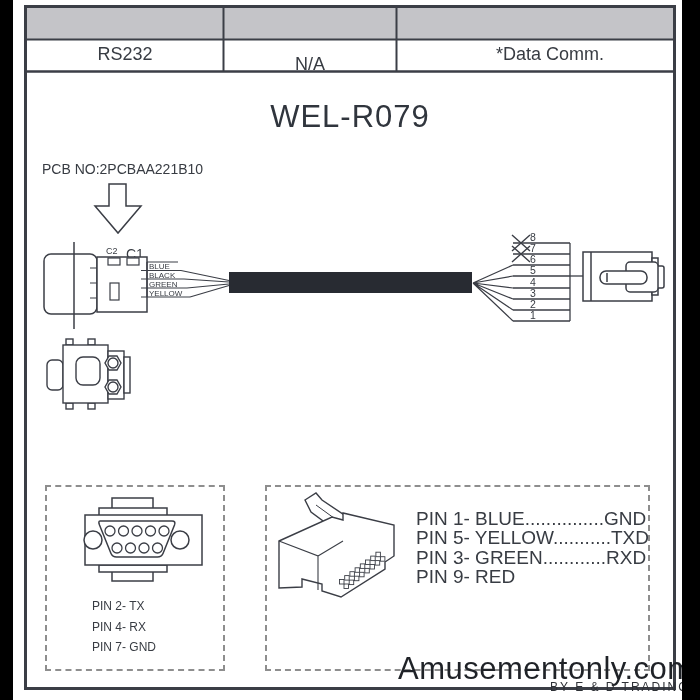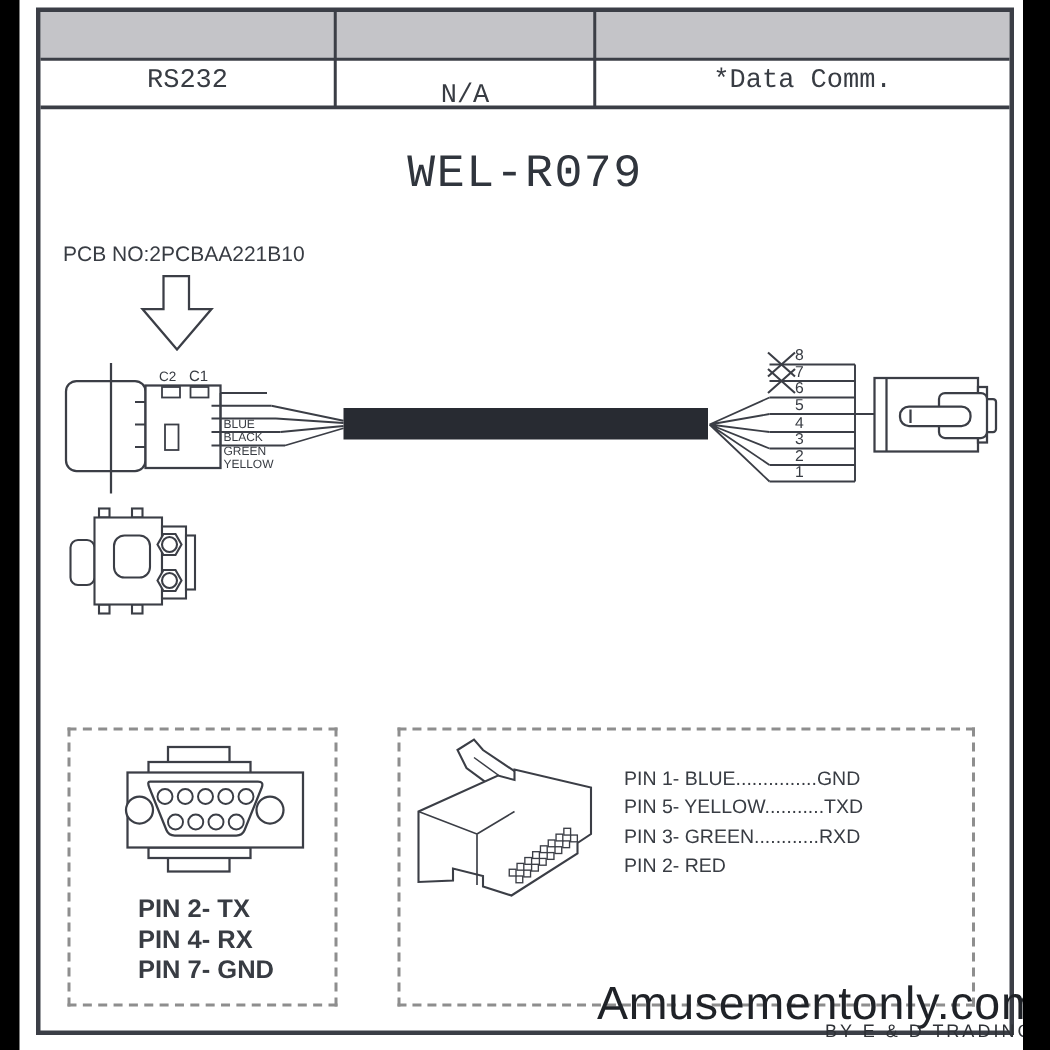--- a/index.html
+++ b/index.html
@@ -5,31 +5,31 @@
   * { margin:0; padding:0; box-sizing:border-box; }
   html,body { width:700px; height:700px; }
   body {
     position:relative;
     background:#ffffff;
     font-family:"Liberation Sans", sans-serif;
     color:#383c43;
     overflow:hidden;
   }
   .txt { position:absolute; color:#383c43; white-space:nowrap; }
-  .center { text-align:center;font-family:Liberation Mono, monospace; }
+  .center { text-align:center; }
   .bar { position:absolute; top:0; height:700px; background:#000; z-index:10; }
   .dashedbox { position:absolute; border:2px dashed #8e8e8e; background:transparent; z-index:2; }
   #linework { position:absolute; left:0; top:0; z-index:1; pointer-events:none; }
   .cellh { font-size:15px; }
   .cellv { font-size:18px; }
-  .tiny { font-size:8px; letter-spacing:0;margin-top:16px; }
+  .tiny { font-size:8px; letter-spacing:0; }
   .pinnum { font-size:10.5px; }
   .facenum { font-size:7px; }
-  .pinlines { line-height:20.5px; font-size:17px;font-weight:bold; }
-  .rjlines { line-height:19.4px; font-size:13px; }
+  .pinlines { line-height:20.5px; font-size:12px; }
+  .rjlines { line-height:19.4px; font-size:19px; }
   .wm { font-size:31px; letter-spacing:0.5px; color:#1f2227; z-index:5; }
   .byline { font-size:12px; letter-spacing:2px; color:#2e3136; z-index:5; }
 </style>
 </head>
 <body>
 
 <svg id="linework" width="700" height="700" viewBox="0 0 700 700">
   <g stroke="#3b3e46" fill="none">
 
     <g>
@@ -154,28 +154,28 @@
       </g>
     </g>
   </g>
 </svg>
 
 <div class="txt cellh center" style="left:27px;top:14px;width:196px;">Interface</div>
 <div class="txt cellh center" style="left:224px;top:14px;width:172px;">Used Voltage</div>
 <div class="txt cellh center" style="left:397px;top:14px;width:276px;">Usage</div>
 <div class="txt cellv center" style="left:27px;top:44px;width:196px;">RS232</div>
 <div class="txt cellv center" style="left:224px;top:44px;width:172px;margin-top:10px;">N/A</div>
-<div class="txt cellv center" style="left:397px;top:44px;width:276px;">*Data Comm.</div>
+<div class="txt cellv center" style="left:412px;top:44px;width:276px;">*Data Comm.</div>
 
 <div class="txt center" style="left:24px;top:99px;width:652px;font-size:31px;letter-spacing:1px;color:#30353d;">WEL-R079</div>
 <div class="txt" style="left:42px;top:161px;font-size:14px;text-align:right;">PCB NO:2PCBAA221B10</div>
 
 <div class="txt" style="left:78px;top:258px;font-size:11px;">J2</div>
 <div class="txt" style="left:106px;top:246px;font-size:9px;">C2</div>
-<div class="txt" style="left:126px;top:246px;font-size:10px;">C1</div>
+<div class="txt" style="left:126px;top:246px;font-size:14px;">C1</div>
 <div class="txt" style="left:107px;top:271px;font-size:9px;">C3</div>
 
 <div class="txt tiny" style="left:149px;top:262px;">BLUE</div>
 <div class="txt tiny" style="left:149px;top:271px;">BLACK</div>
 <div class="txt tiny" style="left:149px;top:280px;">GREEN</div>
 <div class="txt tiny" style="left:149px;top:289px;">YELLOW</div>
 
 <div class="txt pinnum" style="left:530px;top:231px;">8</div>
 <div class="txt pinnum" style="left:530px;top:242px;">7</div>
 <div class="txt pinnum" style="left:530px;top:253px;">6</div>
@@ -202,20 +202,20 @@
   <div>PIN 4- RX</div>
   <div>PIN 7- GND</div>
 </div>
 
 <div class="dashedbox" style="left:265px;top:485px;width:385px;height:186px;"></div>
 <div class="txt" style="left:312px;top:556px;font-size:6.5px;letter-spacing:1px;transform:rotate(-35deg);transform-origin:left top;">12345678</div>
 <div class="txt rjlines" style="left:416px;top:509px;">
   <div>PIN 1- BLUE...............GND</div>
   <div>PIN 5- YELLOW...........TXD</div>
   <div>PIN 3- GREEN............RXD</div>
-  <div>PIN 2- RED</div>
+  <div>PIN 9- RED</div>
 </div>
 
 <div class="txt wm" style="left:398px;top:651px;">Amusementonly.com</div>
 <div class="txt byline" style="left:550px;top:680px;">BY E &amp; D TRADING</div>
 
 <div class="bar" style="left:0;width:13px;"></div>
 <div class="bar" style="left:682px;width:18px;"></div>
 
 </body></html>

